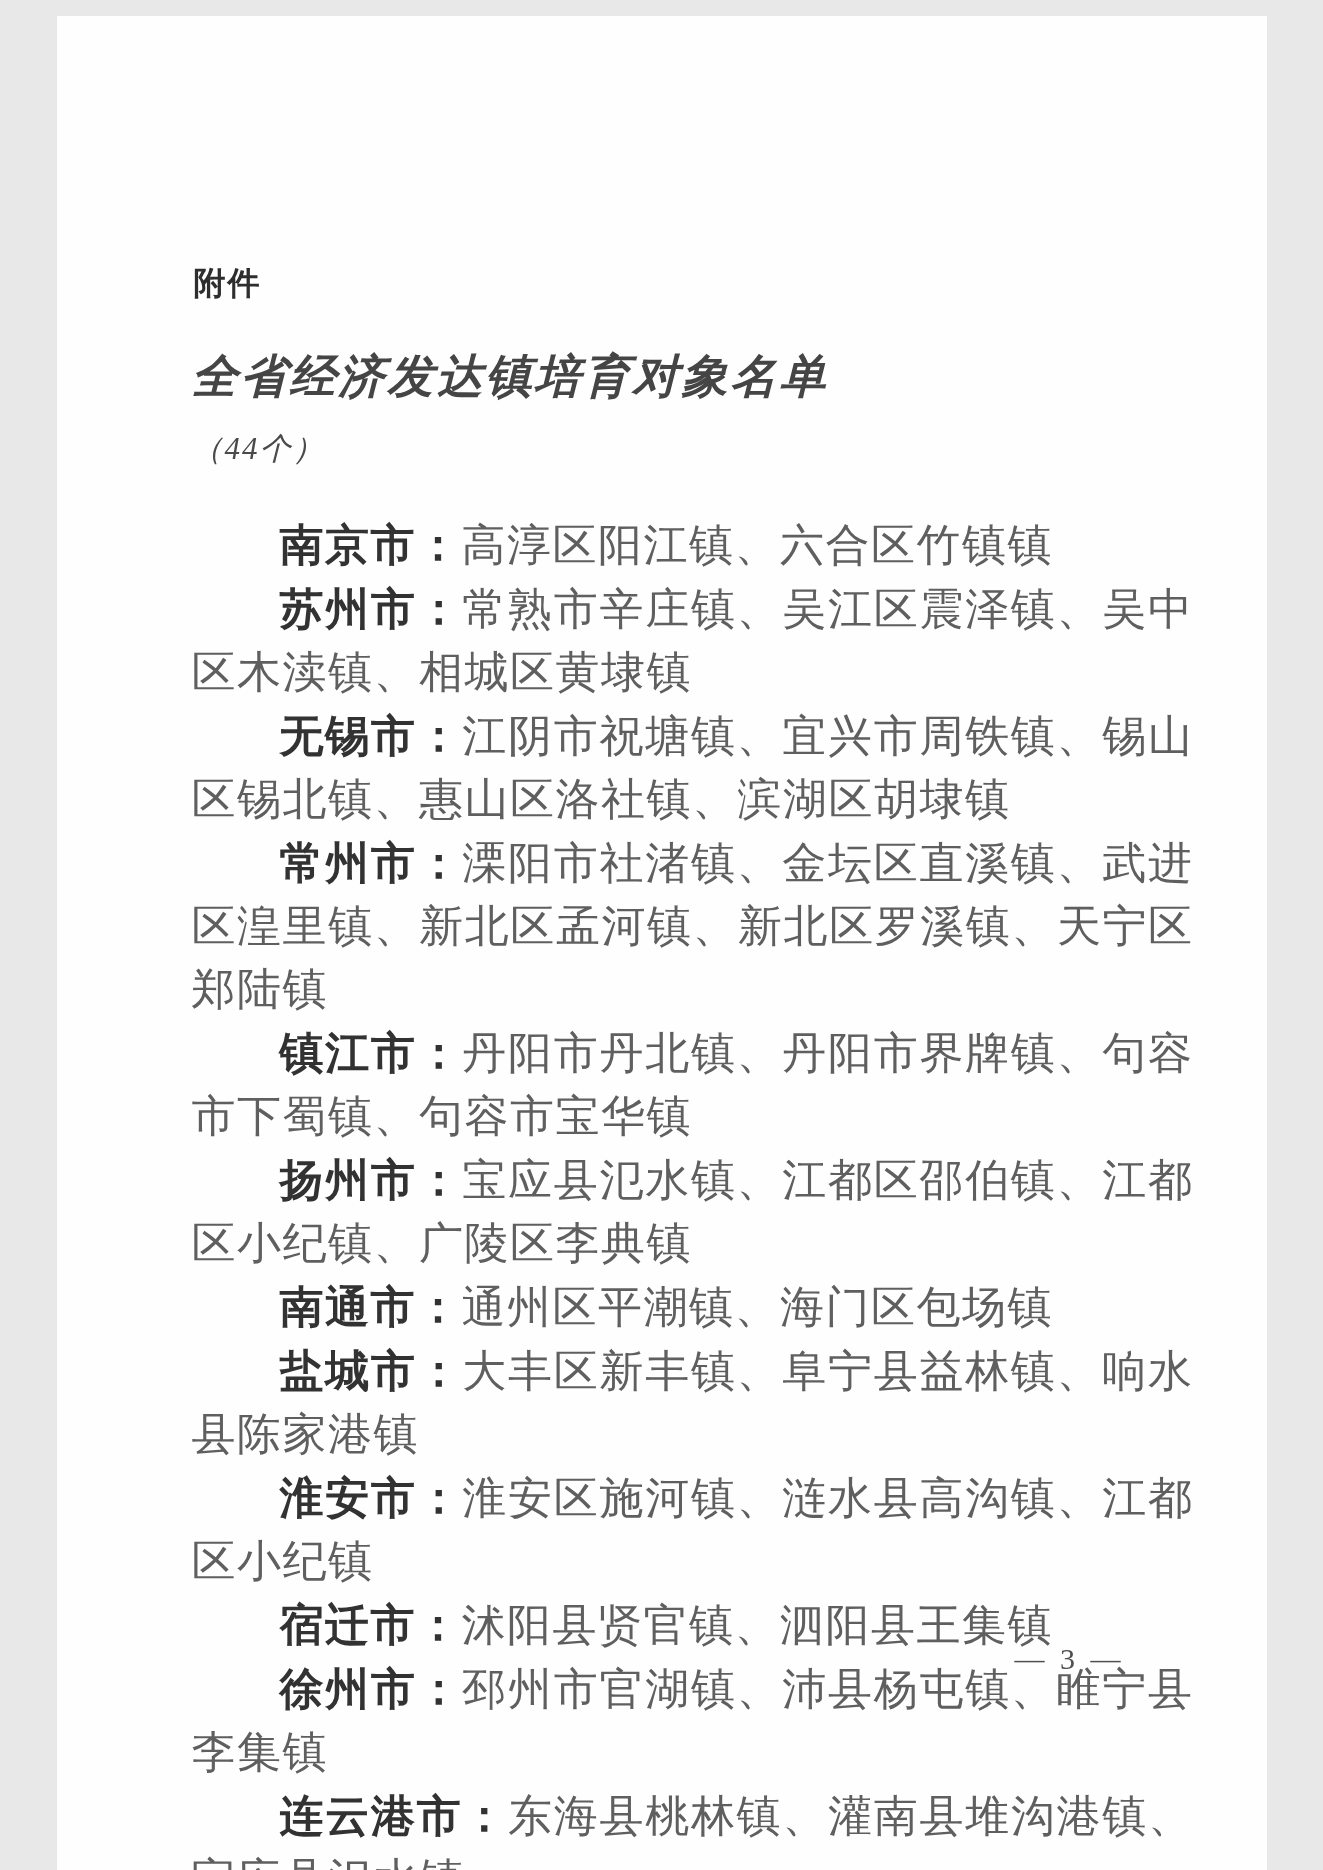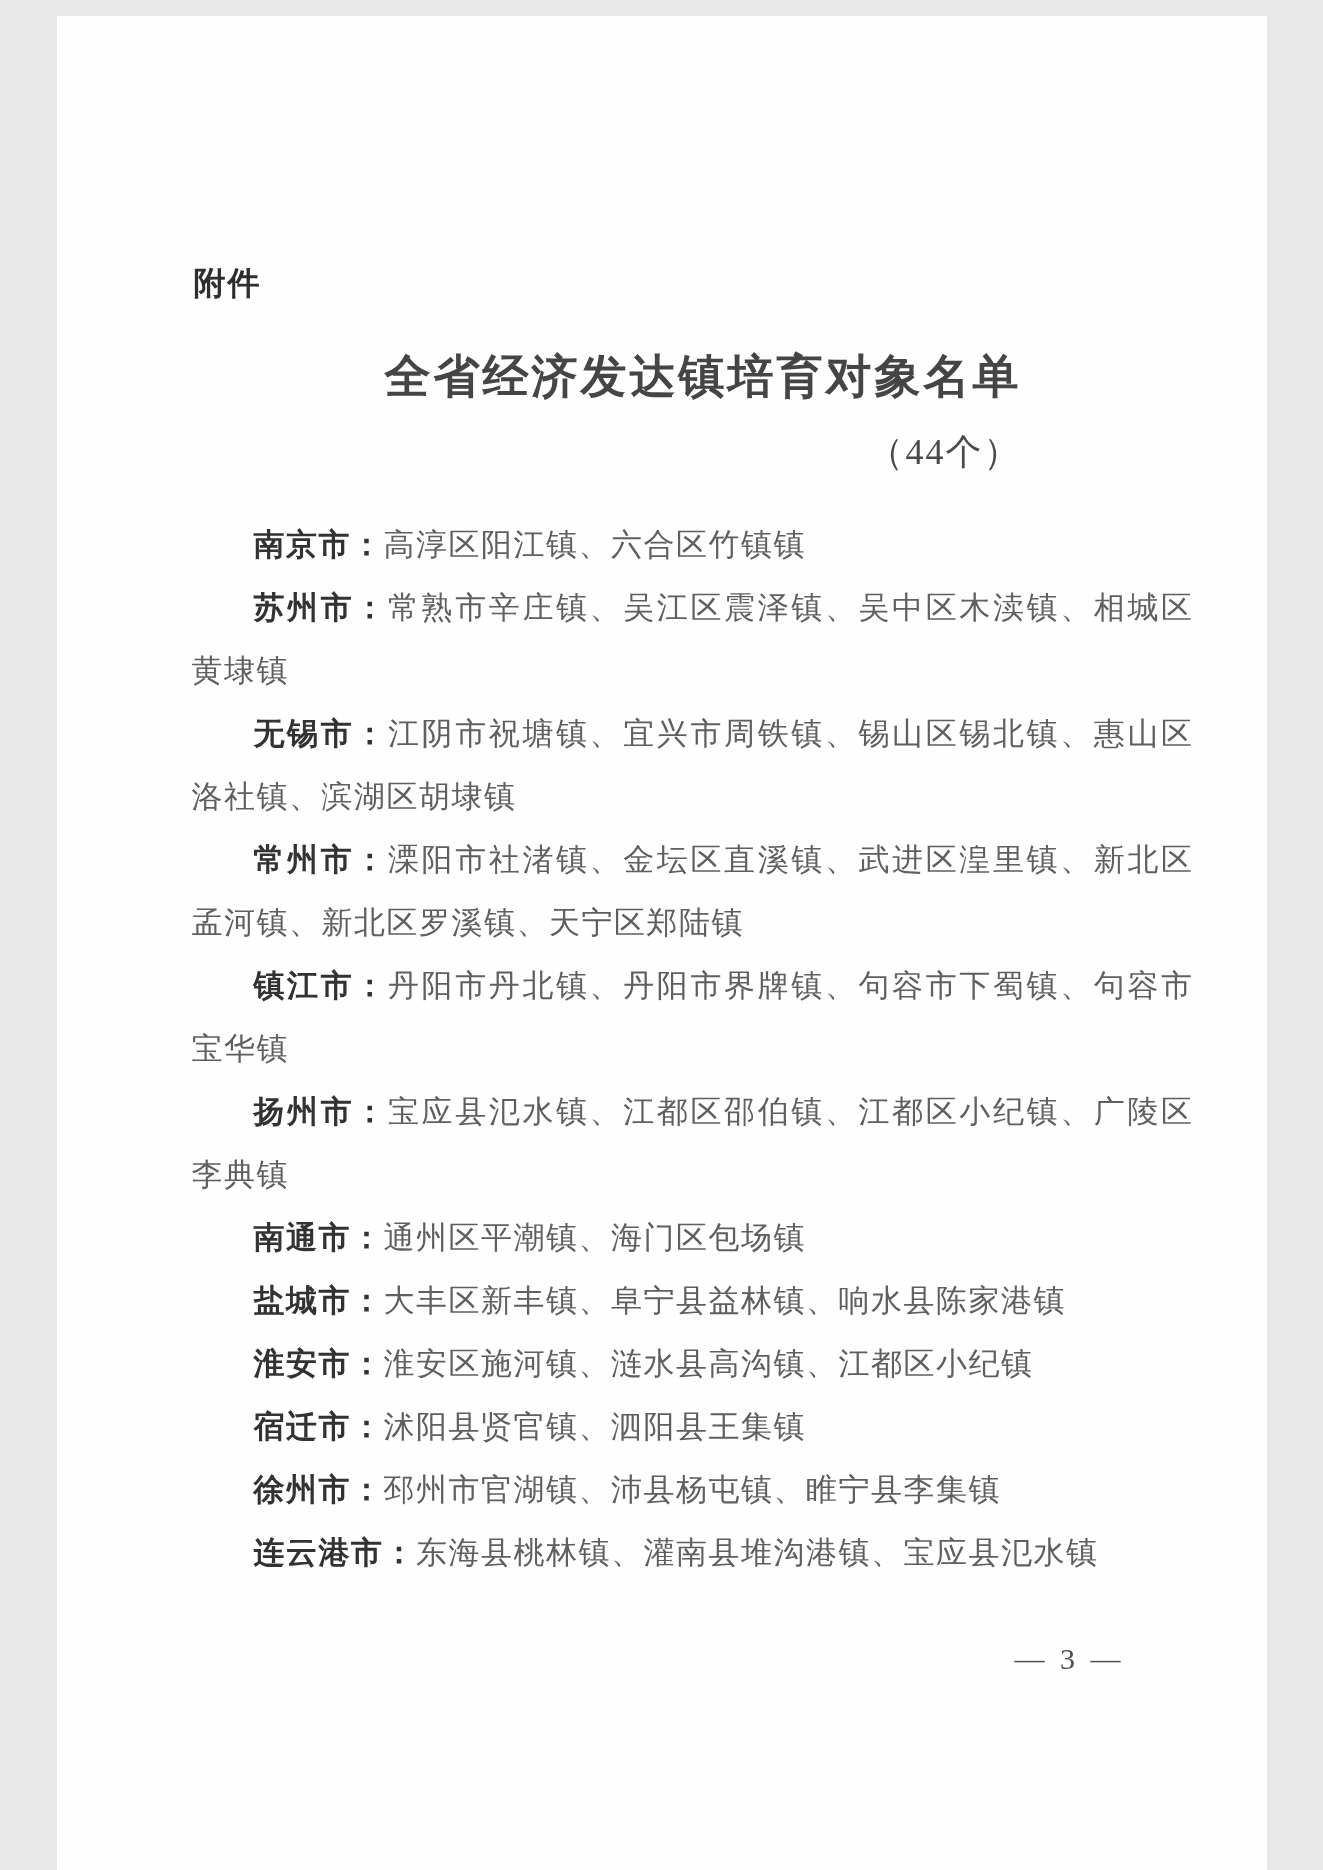--- a/index.html
+++ b/index.html
@@ -24,50 +24,51 @@
     font-weight: bold;
     font-size: 32px;
     color: #2e2e2e;
     letter-spacing: 2px;
   }
   .title-block {
     position: absolute;
     left: 135px;
     top: 330px;
     width: 830px;
-    text-align: right;
+    text-align: left;
+    font-style: italic;
   }
   .doc-title {
     margin: 0;
     font-family: "Liberation Serif", serif;
     font-weight: bold;
     font-size: 46px;
     color: #454545;
     letter-spacing: 3px;
     white-space: nowrap;
   }
   .doc-subtitle {
     margin: 20px 0 0 0;
-    font-size: 36px;
+    font-size: 31px;
     color: #4a4a4a;
     letter-spacing: 2px;
   }
   .doc-body {
     position: absolute;
     left: 135px;
     top: 497px;
     width: 1002px;
   }
   .entry {
     margin: 0;
     padding: 0;
     text-indent: 2em;
     text-align: justify;
     line-height: 63px;
-    font-size: 31px;
+    font-size: 44px;
     letter-spacing: 1.5px;
     color: #5f5f5f;
   }
   .entry .city {
     font-family: "Liberation Sans", sans-serif;
     font-weight: bold;
     color: #323232;
   }
   .entry .towns {
     font-family: "Liberation Serif", serif;

